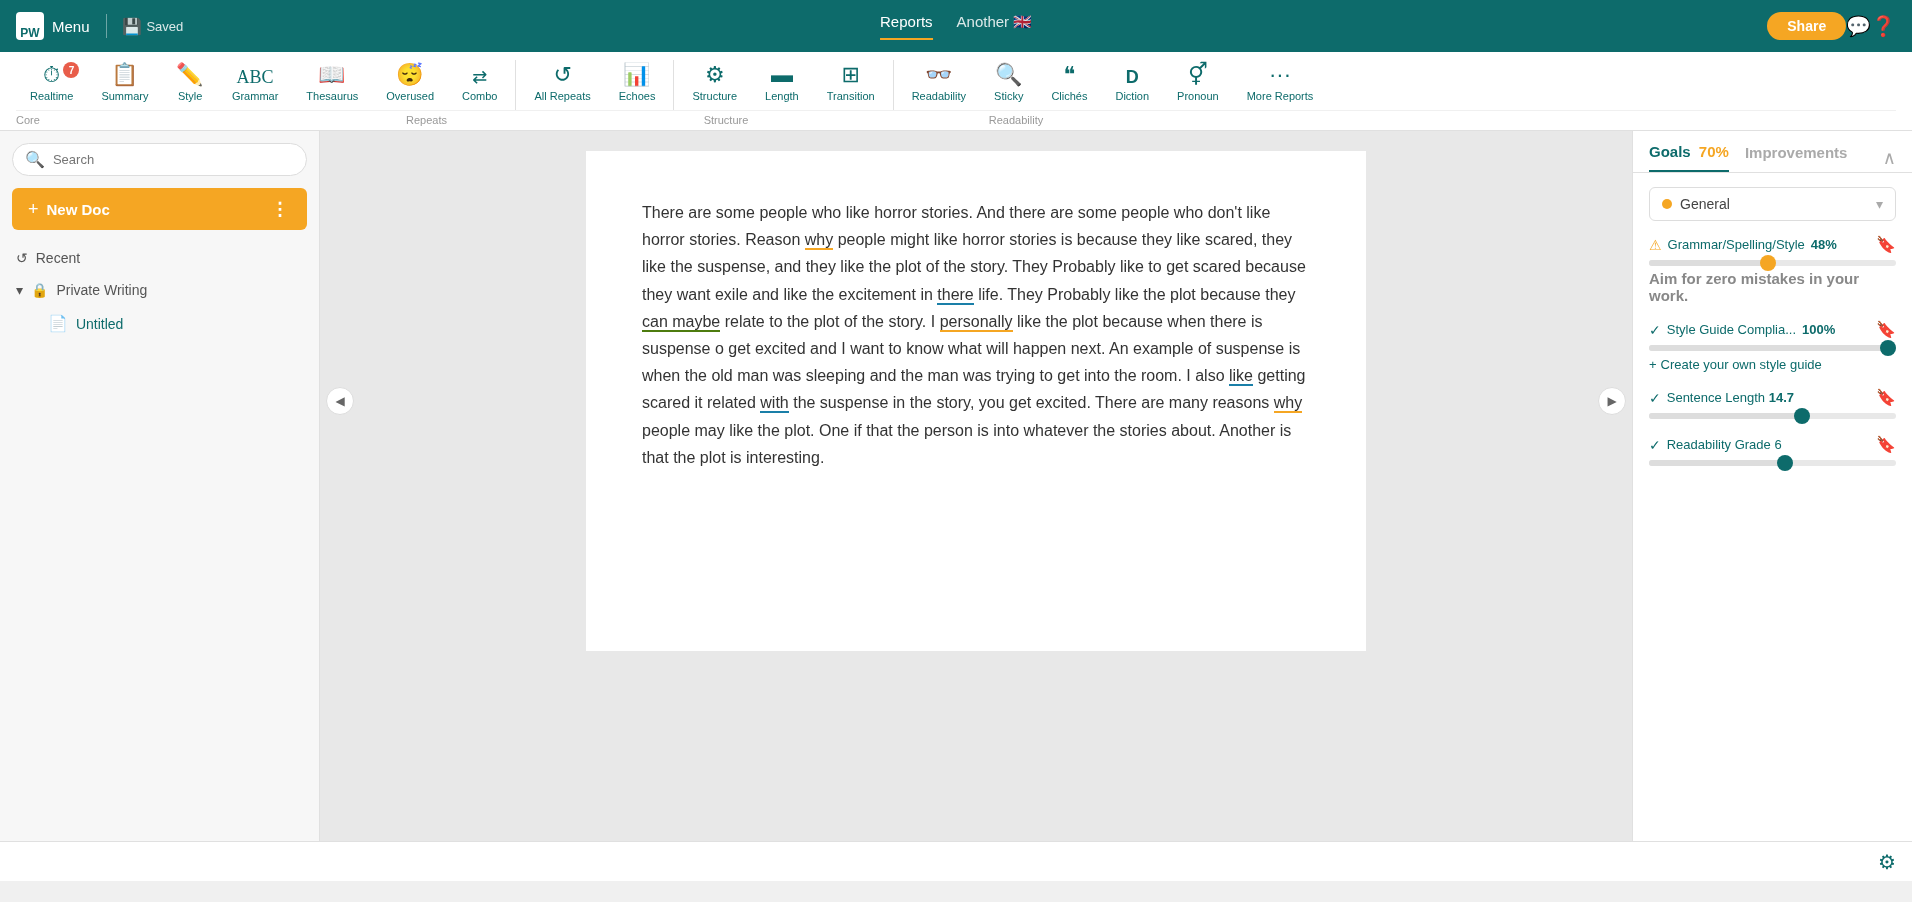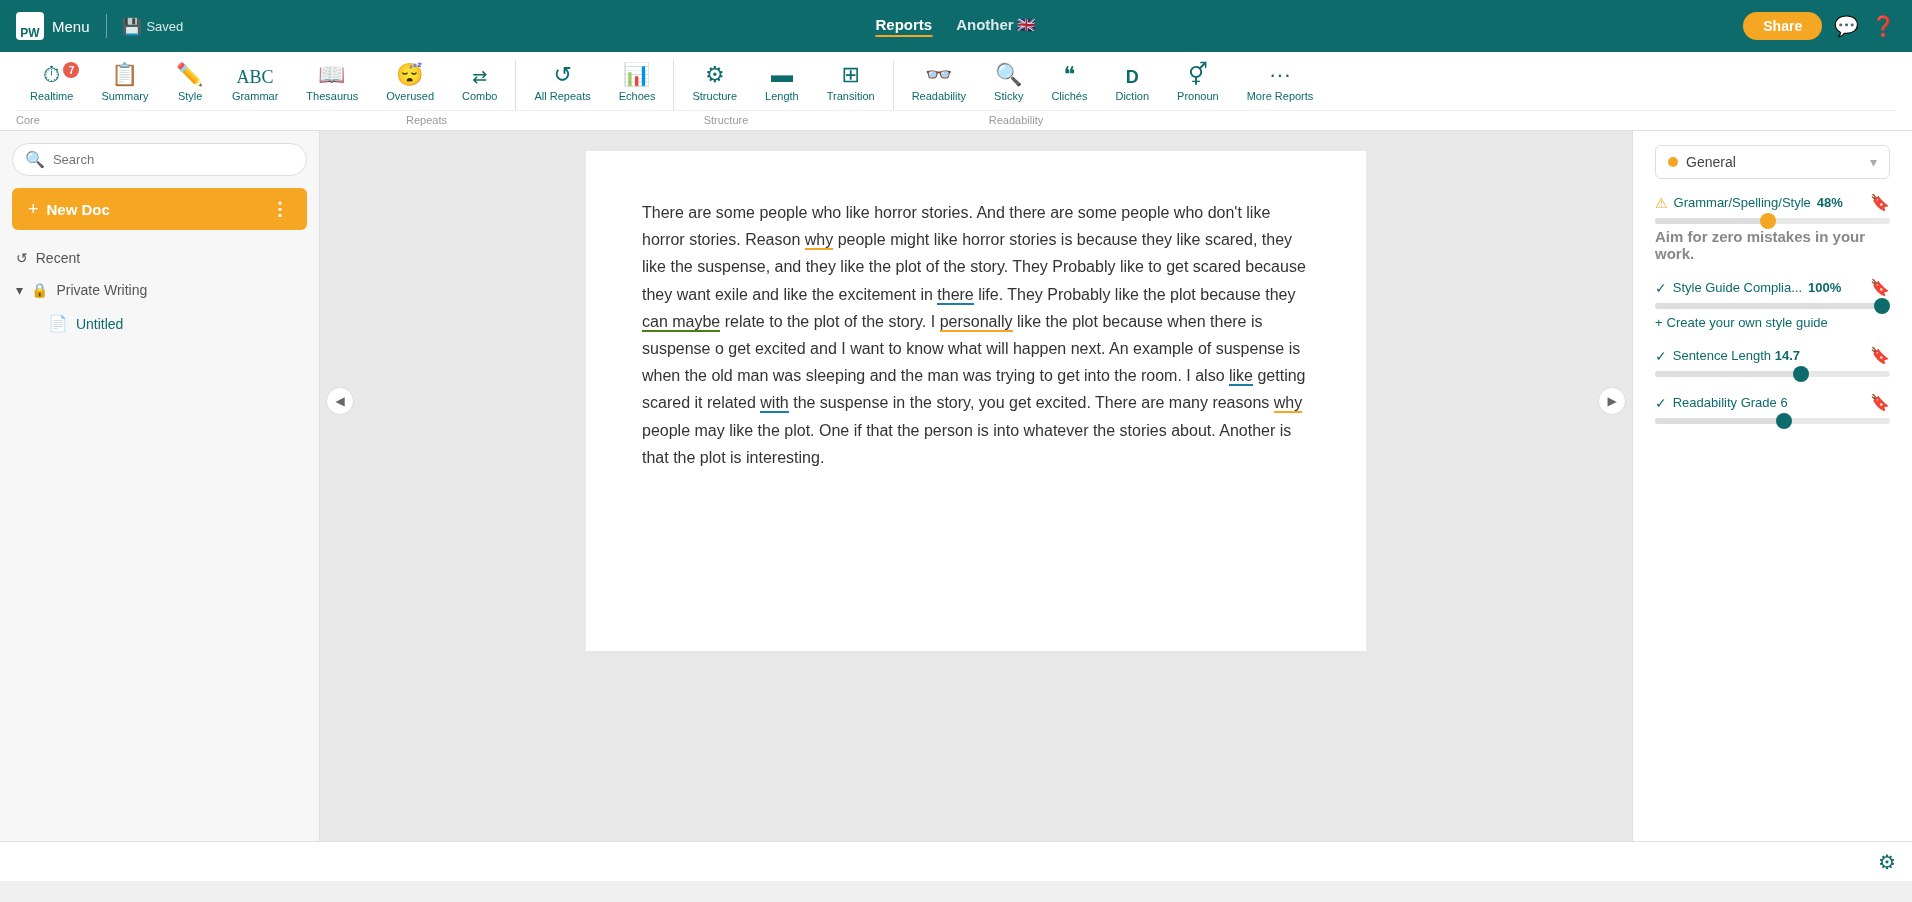--- a/index.html
+++ b/index.html
@@ -13,23 +13,23 @@
       align-items: center;
       padding: 0 16px;
       position: relative;
     }
     .nav-left { display: flex; align-items: center; gap: 8px; color: white; font-size: 15px; font-weight: 500; }
     .nav-logo { width: 28px; height: 28px; background: white; border-radius: 4px; display: flex; align-items: flex-end; justify-content: center; }
     .nav-logo-inner { color: #0d6b6b; font-weight: 800; font-size: 12px; }
     .nav-divider { width: 1px; height: 24px; background: rgba(255,255,255,0.4); margin: 0 8px; }
     .nav-saved { display: flex; align-items: center; gap: 4px; color: rgba(255,255,255,0.85); font-size: 13px; }
     .nav-center { position: absolute; left: 50%; transform: translateX(-50%); display: flex; align-items: center; gap: 24px; }
-    .nav-tab { color: rgba(255,255,255,0.85); font-size: 15px; font-weight: 700; cursor: pointer; padding-bottom: 2px; }
+    .nav-tab { color: rgba(255,255,255,0.85); font-size: 15px; font-weight: 400; cursor: pointer; padding-bottom: 8px; }
     .nav-tab.active { color: white; border-bottom: 2px solid #f5a623; }
-    .nav-right { margin-left: auto; display: flex; align-items: center; gap: 12px; }
+    .nav-right { margin-left: auto; display: flex; align-items: center; gap: 0; }
     .share-btn { background: #f5a623; color: white; border: none; border-radius: 20px; padding: 6px 20px; font-size: 14px; font-weight: 600; cursor: pointer; }
     .nav-icon-btn { color: white; font-size: 20px; cursor: pointer; background: none; border: none; }
 
     
     .reports-bar {
       background: white;
       border-bottom: 1px solid #e0e0e0;
       padding: 0 16px;
     }
     .reports-icons {
@@ -218,21 +218,21 @@
       font-weight: 600;
       padding-bottom: 10px;
       cursor: pointer;
       margin-right: 16px;
     }
     .rpanel-tab.active { color: #0d6b6b; border-bottom: 2px solid #0d6b6b; }
     .rpanel-tab.inactive { color: #aaa; }
     .rpanel-percent { color: #f5a623; font-size: 15px; font-weight: 700; margin-left: 4px; }
     .rpanel-chevron { margin-left: auto; color: #aaa; font-size: 18px; cursor: pointer; }
 
-    .right-panel-content { padding: 14px 22px; }
+    .right-panel-content { padding: 14px 16px; }
 
     
     .general-dropdown {
       display: flex;
       align-items: center;
       justify-content: space-between;
       border: 1px solid #ddd;
       border-radius: 6px;
       padding: 8px 12px;
       cursor: pointer;
@@ -456,20 +456,28 @@
       <div class="doc-page">
         <p>
           There are some people who like horror stories. And there are some people who don't like horror stories. Reason <span class="underline-orange">why</span> people might like horror stories is because they like scared, they like the suspense, and they like the plot of the story. They Probably like to get scared because they want exile and like the excitement in <span class="underline-blue">there</span> life. They Probably like the plot because they <span class="underline-gold">can maybe</span> relate to the plot of the story. I <span class="underline-orange">personally</span> like the plot because when there is suspense o get excited and I want to know what will happen next. An example of suspense is when the old man was sleeping and the man was trying to get into the room. I also <span class="underline-blue">like</span> getting scared it related <span class="underline-blue">with</span> the suspense in the story, you get excited. There are many reasons <span class="underline-orange">why</span> people may like the plot. One if that the person is into whatever the stories about. Another is that the plot is interesting.
         </p>
       </div>
       <div class="expand-btn-right">▶</div>
     </div>
   </div>
 
   <div class="right-panel">
+    <div class="right-panel-tabs">
+      <span class="rpanel-tab active">
+        <span>Goals</span>
+        <span class="rpanel-percent">70%</span>
+      </span>
+      <span class="rpanel-tab inactive">Improvements</span>
+      <span class="rpanel-chevron">∧</span>
+    </div>
 
     <div class="right-panel-content">
 
       <div class="general-dropdown">
         <div class="general-dot"></div>
         <span class="general-label">General</span>
         <span class="general-chevron">▾</span>
       </div>
 
       <div class="goal-item">

